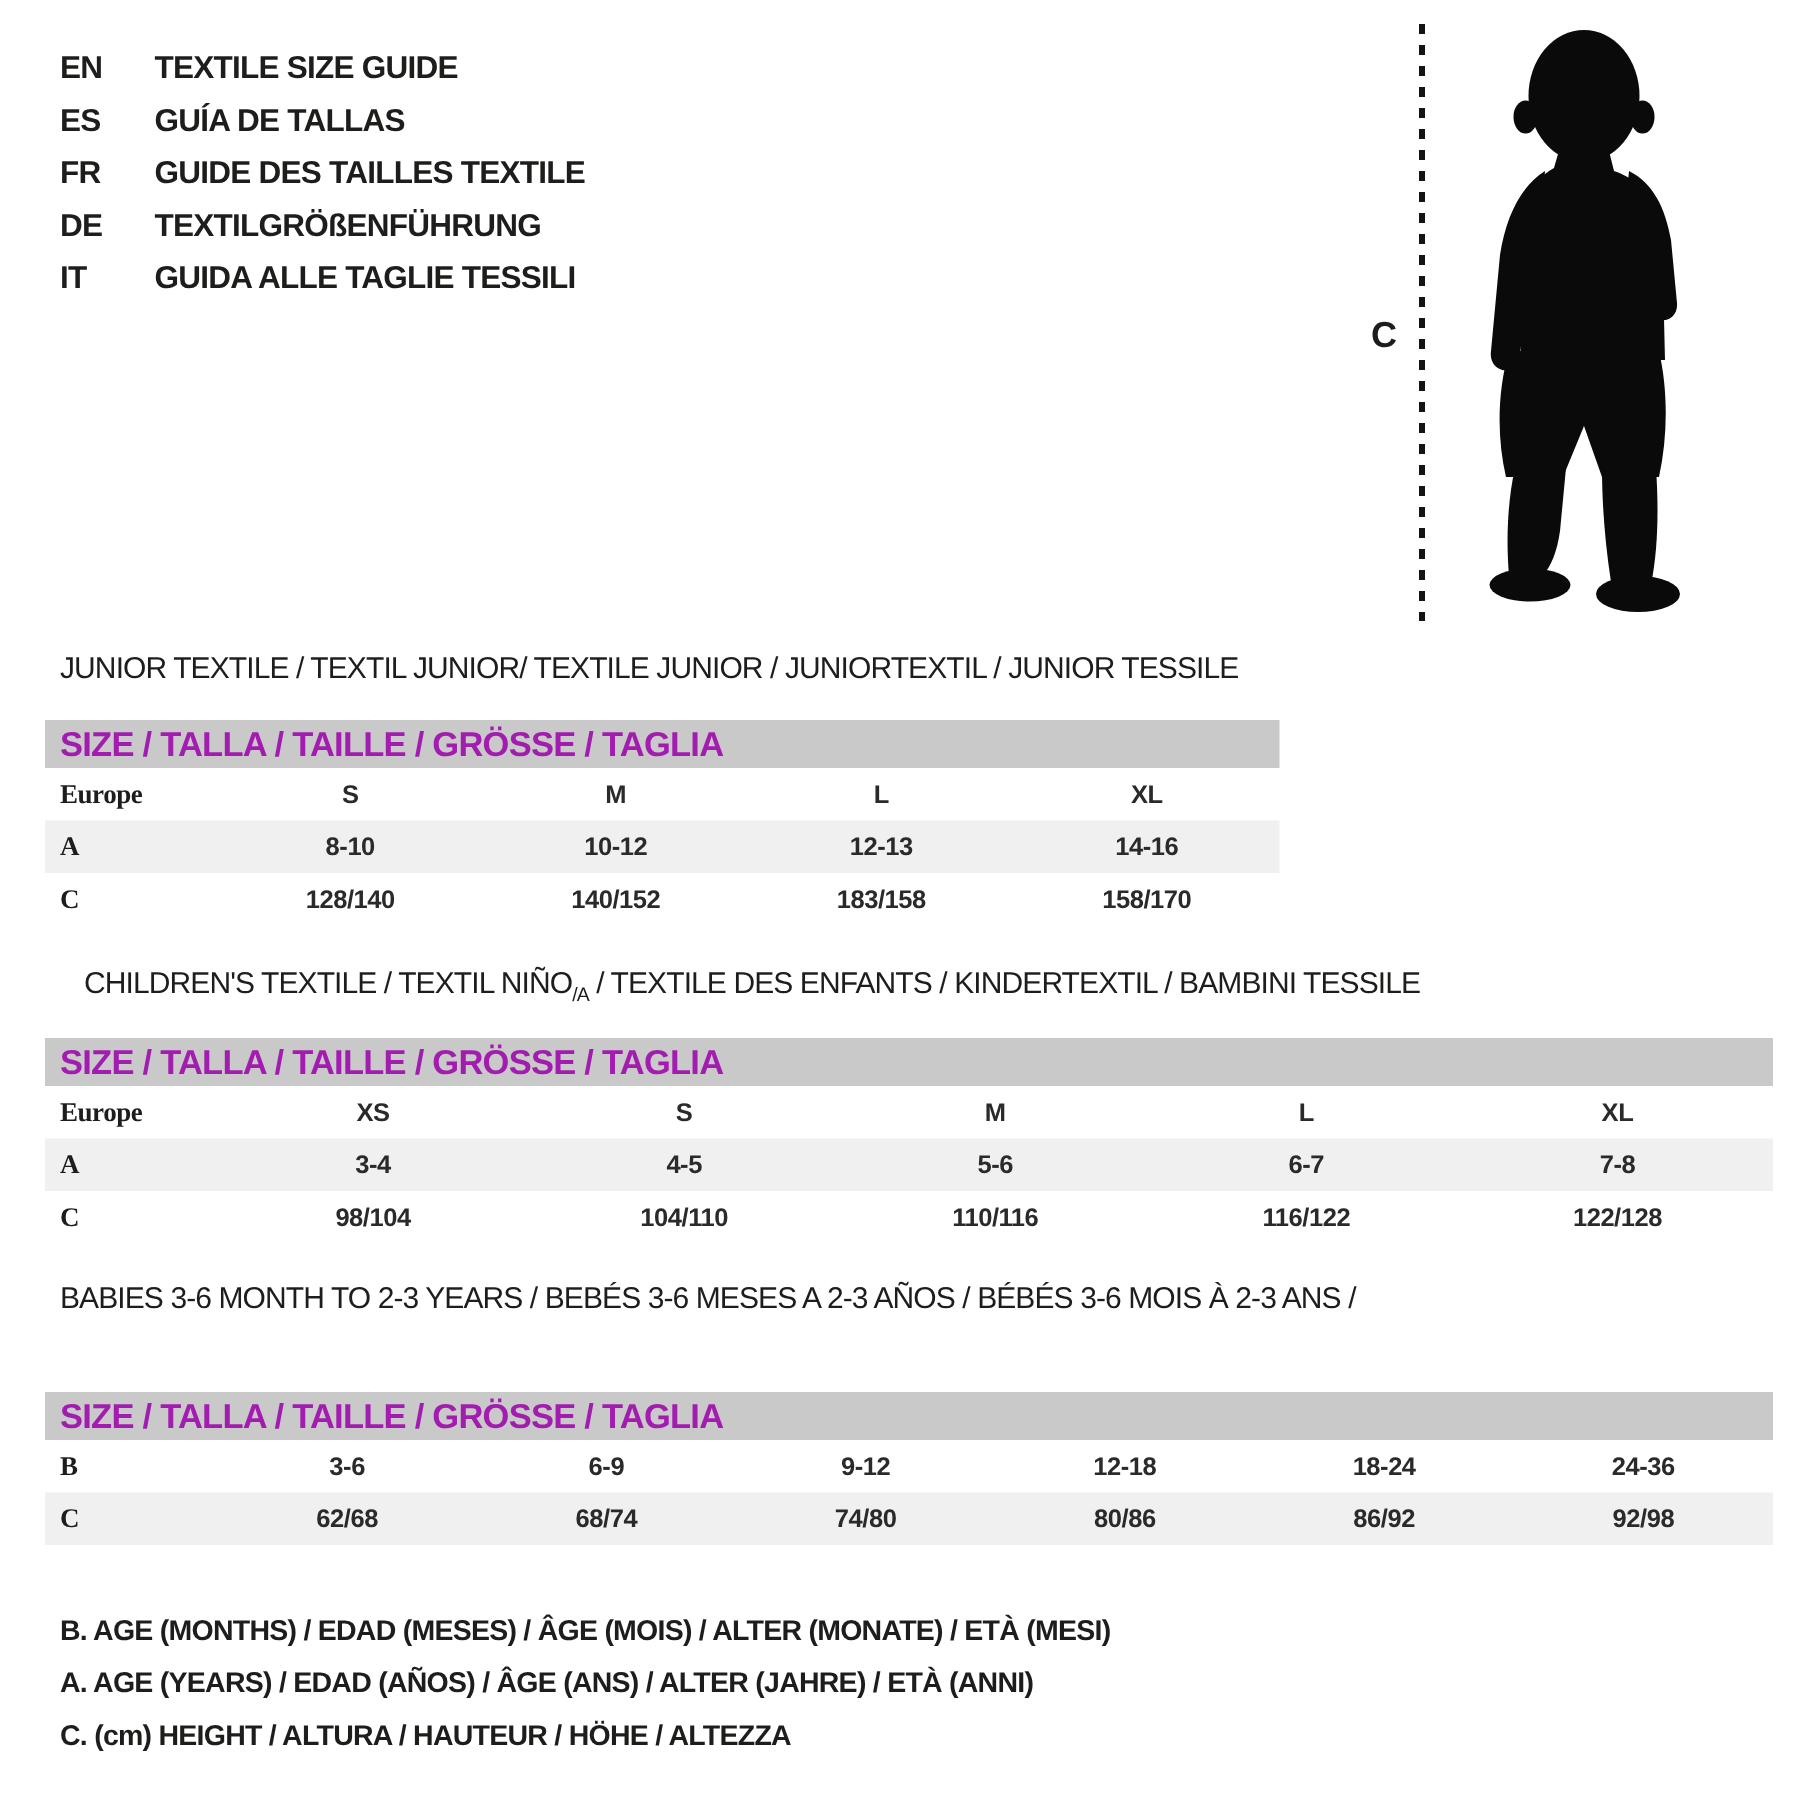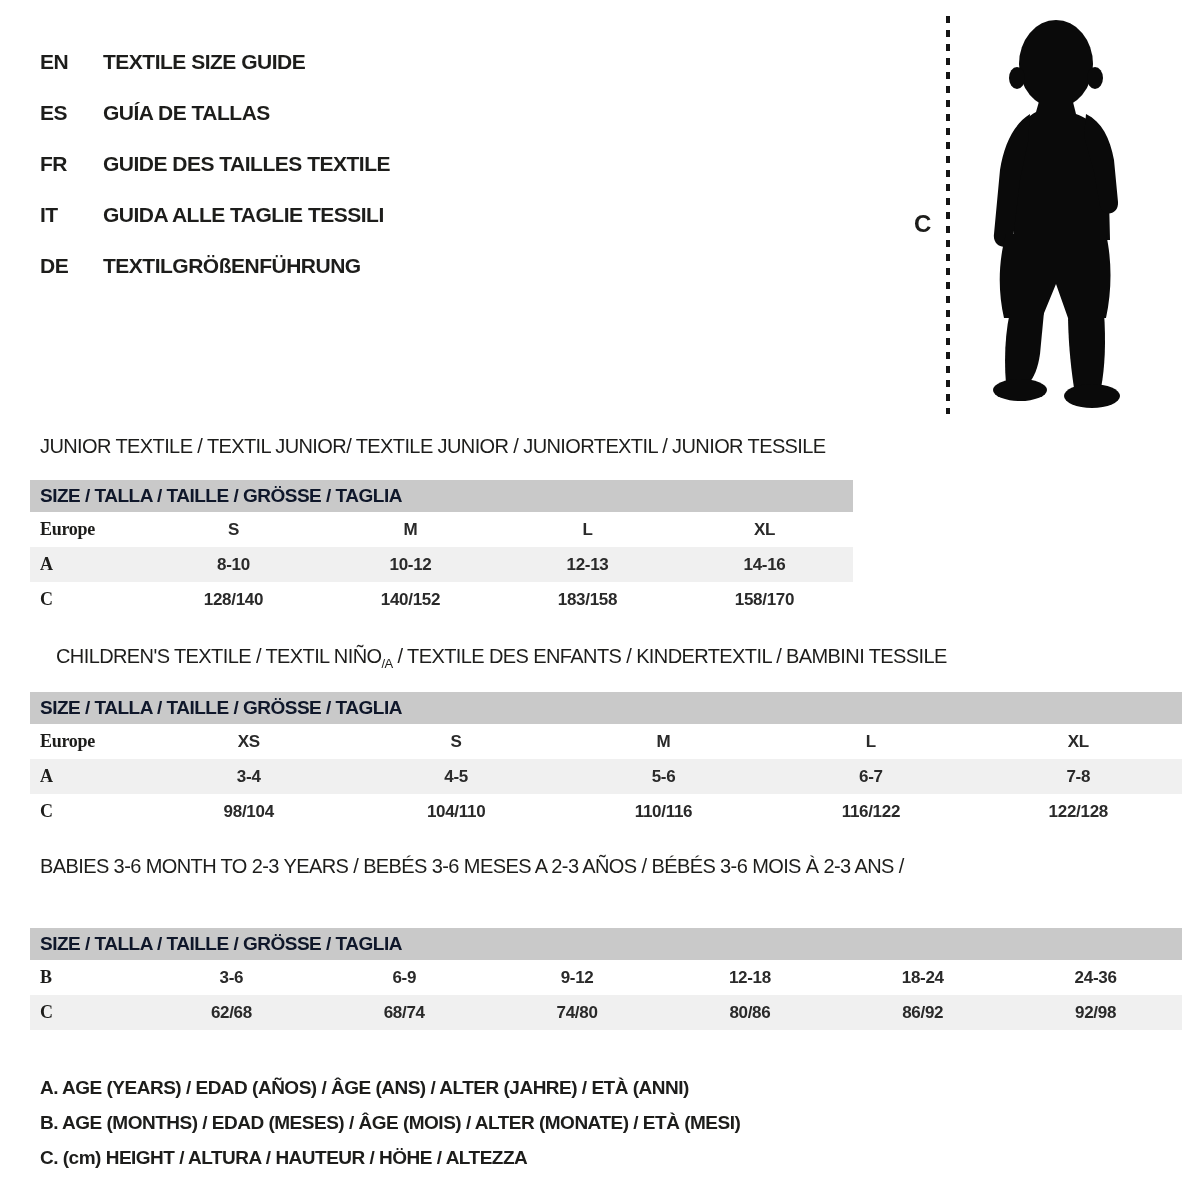--- a/index.html
+++ b/index.html
@@ -5,42 +5,42 @@
   html,body{margin:0;padding:0;}
   body{
     width:1200px;height:1200px;position:relative;background:#ffffff;
     font-family:"Liberation Sans","DejaVu Sans",sans-serif;
     color:#1d1d1b;overflow:hidden;
   }
   .abs{position:absolute;}
 
   
   .langs{left:40px;top:28px;}
-  .lang-row{display:flex;height:35px;align-items:center;margin-top:16px;}
+  .lang-row{display:flex;height:35px;align-items:center;}
   .lang-code{width:63px;font-weight:700;font-size:21px;letter-spacing:-0.5px;}
   .lang-label{font-weight:700;font-size:21px;letter-spacing:-0.5px;}
 
   
   .figure{left:900px;top:8px;width:270px;height:412px;}
   .measure-c{position:absolute;left:14px;top:202px;font-weight:700;font-size:24px;}
   .dash-line{
     position:absolute;left:46px;top:8px;width:4px;height:398px;
     background:repeating-linear-gradient(to bottom,#141414 0 7px,transparent 7px 14px);
   }
   .baby-svg{position:absolute;left:68px;top:4px;}
 
   
   .sec-title{font-weight:400;font-size:20px;letter-spacing:-0.6px;white-space:nowrap;text-align:right;}
   .sub{font-size:13px;vertical-align:sub;}
 
   
   .tbl{left:30px;}
   .tbl-head{
-    height:32px;line-height:32px;background:#c9c9c9;color:#0f172a;
-    font-weight:700;font-size:19px;letter-spacing:-0.5px;padding-left:10px;
+    height:32px;line-height:32px;background:#c9c9c9;color:#a21caf;
+    font-weight:700;font-size:23px;letter-spacing:-0.5px;padding-left:10px;
   }
   .row{display:grid;height:35px;align-items:center;}
   .cols4{grid-template-columns:115px repeat(4,1fr);}
   .cols5{grid-template-columns:115px repeat(5,1fr);}
   .cols6{grid-template-columns:115px repeat(6,1fr);}
   .row.shaded{background:#f0f0f0;}
   .rlabel{padding-left:10px;font-weight:700;font-size:18px;letter-spacing:-0.3px;font-family:Liberation Serif, serif;}
   .val{text-align:center;font-weight:700;font-size:17px;letter-spacing:-0.3px;color:#2a2a2a;}
 
   
@@ -59,26 +59,26 @@
     </div>
     <div class="lang-row">
       <span class="lang-code">ES</span>
       <span class="lang-label">GUÍA DE TALLAS</span>
     </div>
     <div class="lang-row">
       <span class="lang-code">FR</span>
       <span class="lang-label">GUIDE DES TAILLES TEXTILE</span>
     </div>
     <div class="lang-row">
+      <span class="lang-code">DE</span>
+      <span class="lang-label">TEXTILGRÖßENFÜHRUNG</span>
+    </div>
+    <div class="lang-row">
       <span class="lang-code">IT</span>
       <span class="lang-label">GUIDA ALLE TAGLIE TESSILI</span>
-    </div>
-    <div class="lang-row">
-      <span class="lang-code">DE</span>
-      <span class="lang-label">TEXTILGRÖßENFÜHRUNG</span>
     </div>
   </div>
 
   <div class="abs figure">
     <span class="measure-c">C</span>
     <div class="dash-line"></div>
     <svg class="baby-svg" width="170" height="400" viewBox="0 0 170 400" xmlns="http://www.w3.org/2000/svg">
       <g fill="#0a0a0a">
         <ellipse cx="88" cy="52" rx="37" ry="44"></ellipse>
         <ellipse cx="49" cy="66" rx="8" ry="11"></ellipse>
@@ -172,18 +172,18 @@
       <span class="val">62/68</span>
       <span class="val">68/74</span>
       <span class="val">74/80</span>
       <span class="val">80/86</span>
       <span class="val">86/92</span>
       <span class="val">92/98</span>
     </div>
   </div>
 
   <div class="abs legend">
+    <div class="legend-line">B. AGE (MONTHS) / EDAD (MESES) / ÂGE (MOIS) / ALTER (MONATE) / ETÀ (MESI)</div>
     <div class="legend-line">A. AGE (YEARS) / EDAD (AÑOS) / ÂGE (ANS) / ALTER (JAHRE) / ETÀ (ANNI)</div>
-    <div class="legend-line">B. AGE (MONTHS) / EDAD (MESES) / ÂGE (MOIS) / ALTER (MONATE) / ETÀ (MESI)</div>
     <div class="legend-line">C. (cm) HEIGHT / ALTURA / HAUTEUR / HÖHE / ALTEZZA</div>
   </div>
 
 </div>
 
 </body></html>

